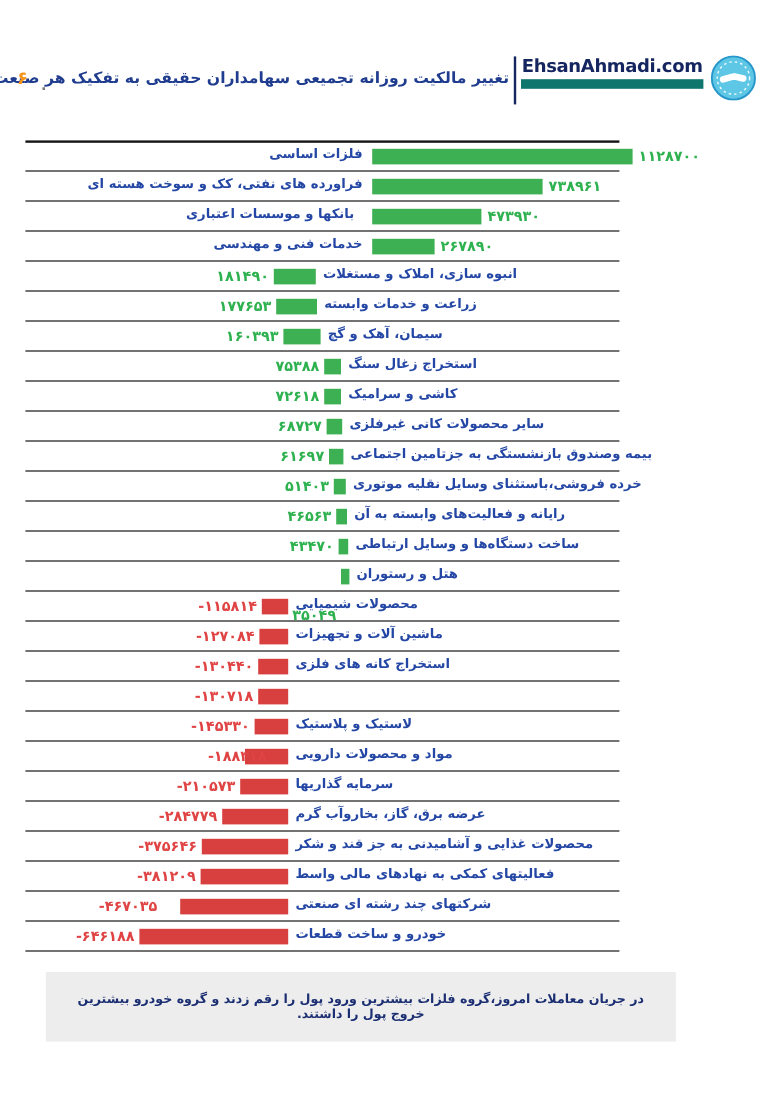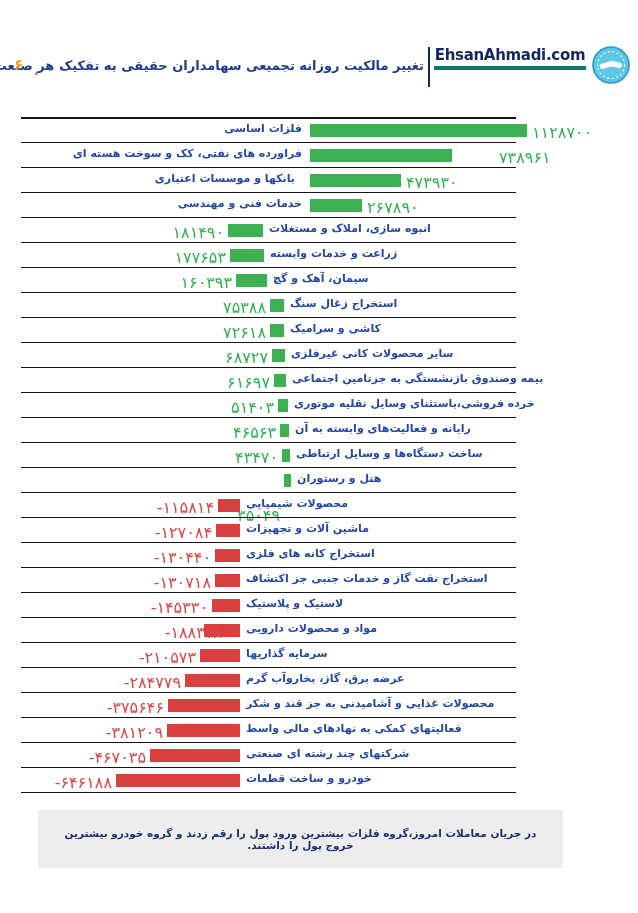--- a/index.html
+++ b/index.html
@@ -2,37 +2,37 @@
 <html lang="fa" dir="rtl"><head>
 <meta charset="utf-8">
 <style>
   html,body{margin:0;padding:0;background:#fff;}
   .page{position:relative;width:638px;height:913px;background:#ffffff;overflow:hidden;
         font-family:"DejaVu Sans",sans-serif;direction:rtl;}
   
   .logo{position:absolute;top:46px;right:8px;width:38px;height:38px;}
   .brand-block{position:absolute;top:46px;right:52px;width:152px;text-align:center;}
   .brand{font-size:15px;font-weight:bold;color:#15255f;direction:ltr;
-         border-bottom:4px solid #0f766e;padding-bottom:2px;letter-spacing:-0.3px;}
+         border-bottom:8px solid #0f766e;padding-bottom:2px;letter-spacing:-0.3px;}
   .subtitle{margin-top:3px;font-size:10.5px;font-weight:bold;color:#3672c9;}
   .vdivider{position:absolute;top:47px;right:208px;width:2px;height:40px;background:#15255f;}
   .title{position:absolute;top:58px;right:214px;left:40px;text-align:right;
          font-size:13px;font-weight:bold;color:#1f3c8f;white-space:nowrap;letter-spacing:-0.4px;}
   .dot-sep{position:absolute;top:64px;left:34px;font-size:12px;font-weight:bold;color:#7a7a7a;}
   .page-num{position:absolute;top:56px;left:14px;font-size:15px;font-weight:bold;color:#f7941d;}
   
   .topline{position:absolute;top:117px;left:21px;right:122px;height:1.5px;background:#161616;}
   #chart{position:absolute;top:118px;left:0;right:0;height:780px;}
   .row{position:relative;height:25px;}
   .row .divider{position:absolute;left:21px;right:122px;bottom:0;height:1.5px;background:#161616;}
   .bar{position:absolute;top:6px;height:13px;}
   .bar.pos{background:#3cb052;}
   .bar.neg{background:#d84040;}
   .cat{position:absolute;top:4px;font-size:11px;font-weight:bold;color:#2447a5;white-space:nowrap;}
-  .val{position:absolute;top:5px;font-size:16px;font-weight:normal;white-space:nowrap;
+  .val{position:absolute;top:5px;font-size:12px;font-weight:bold;white-space:nowrap;
        direction:ltr;unicode-bidi:embed;}
   .val.pos{color:#2eb14f;}
   .val.neg{color:#e04343;}
   
   .footer-box{position:absolute;top:810px;left:38px;right:75px;height:58px;background:#ededed;
               display:flex;align-items:center;justify-content:center;}
   .footer-note{font-size:10.5px;font-weight:bold;color:#1c2f73;text-align:center;padding:0 14px;}
 </style>
 </head>
 <body>
@@ -63,21 +63,21 @@
   <div id="chart">
       <div class="row">
         <div class="bar pos" style="width: 217px; left: 310px;"></div>
         <div class="cat" style="right: 336px;">فلزات اساسی</div>
         <div class="val pos" style="left: 532px;">۱۱۲۸۷۰۰</div>
         <div class="divider"></div>
       </div>
       <div class="row">
         <div class="bar pos" style="width: 142px; left: 310px;"></div>
         <div class="cat" style="right: 336px;">فراورده های نفتی، کک و سوخت هسته ای</div>
-        <div class="val pos" style="left: 457px; margin-left: 42px;">۷۳۸۹۶۱</div>
+        <div class="val pos" style="left: 457px;">۷۳۸۹۶۱</div>
         <div class="divider"></div>
       </div>
       <div class="row">
         <div class="bar pos" style="width: 91px; left: 310px;"></div>
         <div class="cat" style="right: 343px;">بانکها و موسسات اعتباری</div>
         <div class="val pos" style="left: 406px;">۴۷۳۹۳۰</div>
         <div class="divider"></div>
       </div>
       <div class="row">
         <div class="bar pos" style="width: 52px; left: 310px;"></div>
@@ -164,21 +164,20 @@
         <div class="divider"></div>
       </div>
       <div class="row">
         <div class="bar neg" style="width: 25px; left: 215px;"></div>
         <div class="cat" style="left: 246px;">استخراج کانه های فلزی</div>
         <div class="val neg" style="right: 427px;">-۱۳۰۴۴۰</div>
         <div class="divider"></div>
       </div>
       <div class="row">
         <div class="bar neg" style="width: 25px; left: 215px;"></div>
-        <div class="cat" style="left: 246px;">استخراج نفت گاز و خدمات جنبی جز اکتشاف</div>
         <div class="val neg" style="right: 427px;">-۱۳۰۷۱۸</div>
         <div class="divider"></div>
       </div>
       <div class="row">
         <div class="bar neg" style="width: 28px; left: 212px;"></div>
         <div class="cat" style="left: 246px;">لاستیک و پلاستیک</div>
         <div class="val neg" style="right: 430px;">-۱۴۵۳۳۰</div>
         <div class="divider"></div>
       </div>
       <div class="row">
@@ -207,21 +206,21 @@
       </div>
       <div class="row">
         <div class="bar neg" style="width: 73px; left: 167px;"></div>
         <div class="cat" style="left: 246px;">فعالیتهای کمکی به نهادهای مالی واسط</div>
         <div class="val neg" style="right: 475px;">-۳۸۱۲۰۹</div>
         <div class="divider"></div>
       </div>
       <div class="row">
         <div class="bar neg" style="width: 90px; left: 150px;"></div>
         <div class="cat" style="left: 246px;">شرکتهای چند رشته ای صنعتی</div>
-        <div class="val neg" style="right: 492px;">-۴۶۷۰۳۵</div>
+        <div class="val neg" style="right: 507px;">-۴۶۷۰۳۵</div>
         <div class="divider"></div>
       </div>
       <div class="row">
         <div class="bar neg" style="width: 124px; left: 116px;"></div>
         <div class="cat" style="left: 246px;">خودرو و ساخت قطعات</div>
         <div class="val neg" style="right: 526px;">-۶۴۶۱۸۸</div>
         <div class="divider"></div>
       </div>
     </div>
 

